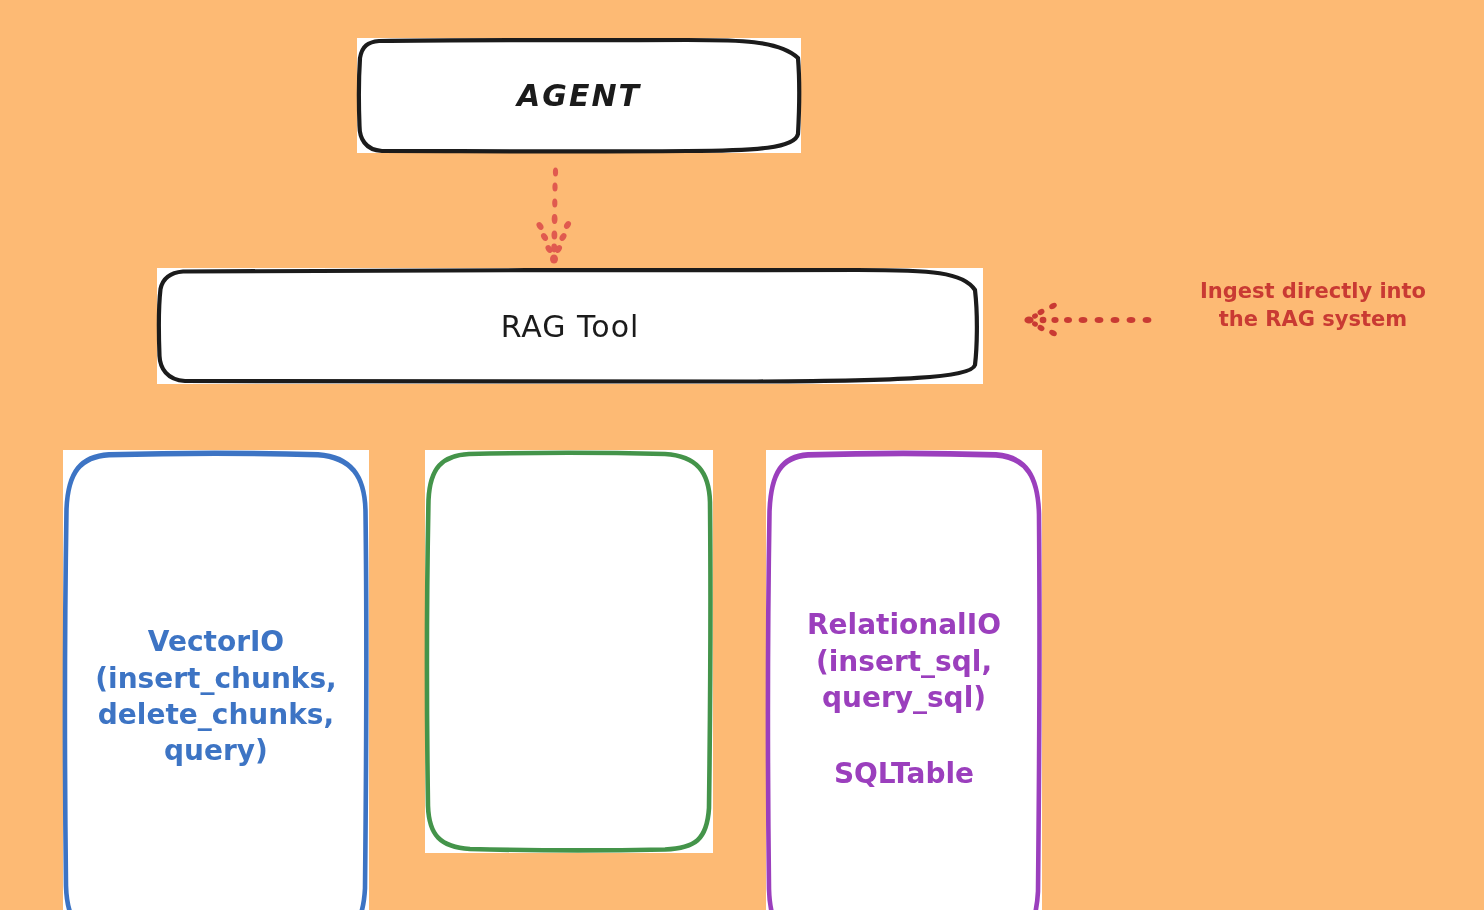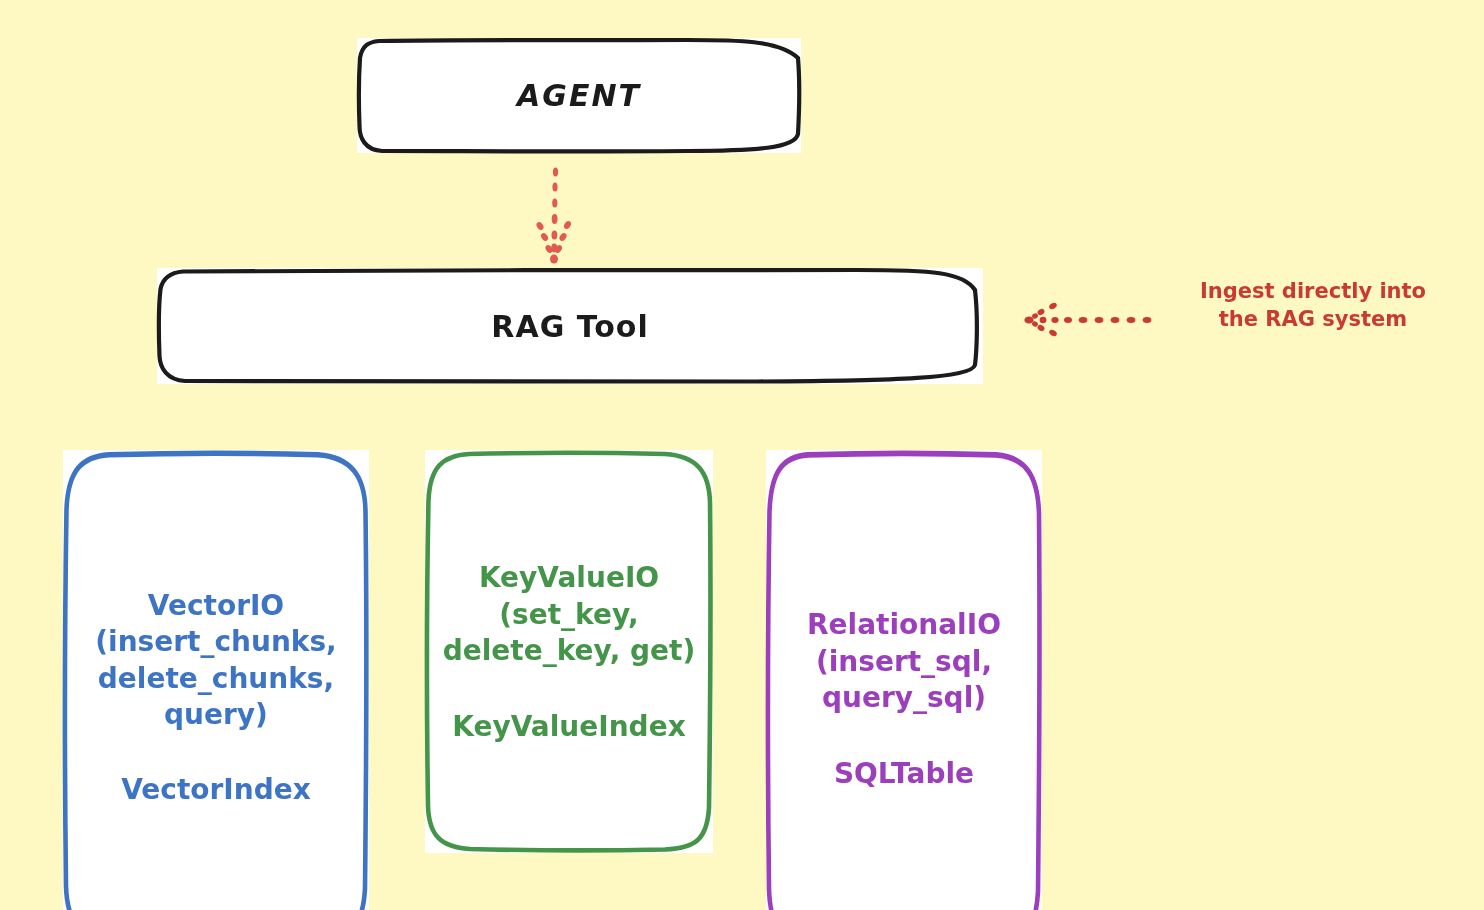--- a/index.html
+++ b/index.html
@@ -7,21 +7,21 @@
     padding: 0;
     background: #ffffff;
   }
   body {
     font-family: "DejaVu Sans", sans-serif;
   }
   #canvas {
     position: relative;
     width: 1484px;
     height: 910px;
-    background: #fef9c3;
+    background: #fdba74;
     overflow: hidden;
   }
   .node {
     position: absolute;
     box-sizing: border-box;
     display: flex;
     flex-direction: column;
     align-items: center;
     justify-content: center;
     text-align: center;
@@ -64,21 +64,21 @@
   
   #ragtool-node {
     left: 157px;
     top: 268px;
     width: 826px;
     height: 116px;
   }
   #ragtool-node .title {
     font-family: "DejaVu Sans", sans-serif;
     font-size: 30px;
-    font-weight: 700;
+    font-weight: 400;
     color: #1b1b1b;
     letter-spacing: 1px;
   }
 
   
   .provider .api-sig {
     font-size: 28px;
     font-weight: 600;
     line-height: 1.30;
     white-space: pre-line;
@@ -229,37 +229,30 @@
       <path d="M 46 4 C 130 2 215 3 255 4 C 288 6 302 22 302.5 52
                C 304 150 303 290 302 370 C 300 402 288 412 258 413.5
                C 175 415 90 414 48 413 C 16 411 4 398 3 368
                C 1.5 265 2 130 3.5 50 C 5 18 18 5.5 46 4 Z" fill="#ffffff" stroke="#3d74c4" stroke-width="4.6" stroke-linecap="round" stroke-linejoin="round"></path>
     </svg>
     <div class="labels">
       <div class="api-sig">VectorIO
 (insert_chunks,
 delete_chunks,
 query)</div>
-      <div class="index-name">VectorIndex</div>
     </div>
   </div>
 
   <div class="node provider" id="keyvalueio-node">
     <svg class="frame" viewBox="0 0 288 403" preserveAspectRatio="none">
       <path d="M 44 4 C 124 2 202 3 240 4 C 272 6 284 22 285 52
                C 286 148 285 280 284 358 C 282 390 270 398 240 399.5
                C 165 401 84 400 45 399 C 15 397 4 385 3 356
                C 1.5 256 2 126 3.5 50 C 5 18 17 5.5 44 4 Z" fill="#ffffff" stroke="#44944a" stroke-width="4.6" stroke-linecap="round" stroke-linejoin="round"></path>
     </svg>
-    <div class="labels">
-      <div class="api-sig">KeyValueIO
-(set_key,
-delete_key, get)</div>
-      <div class="index-name">KeyValueIndex</div>
-    </div>
   </div>
 
   <div class="node provider" id="relationalio-node">
     <svg class="frame" viewBox="0 0 276 403" preserveAspectRatio="none">
       <path d="M 42 4 C 118 2 194 3 230 4 C 261 6 272 22 273 52
                C 274 148 273 280 272 358 C 270 390 258 398 229 399.5
                C 158 401 80 400 43 399 C 14 397 4 385 3 356
                C 1.5 256 2 126 3.5 50 C 5 18 16 5.5 42 4 Z" fill="#ffffff" stroke="#9b3fbd" stroke-width="4.6" stroke-linecap="round" stroke-linejoin="round"></path>
     </svg>
     <div class="labels">

